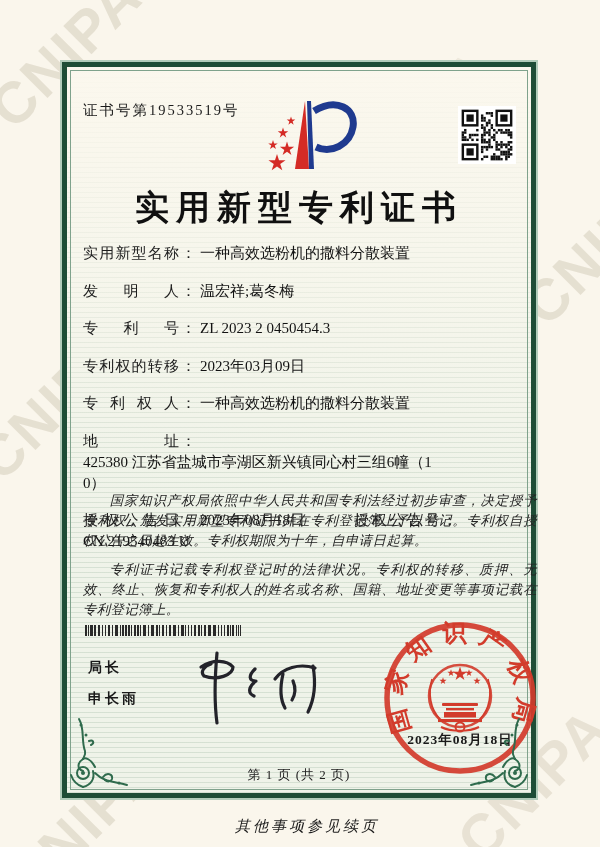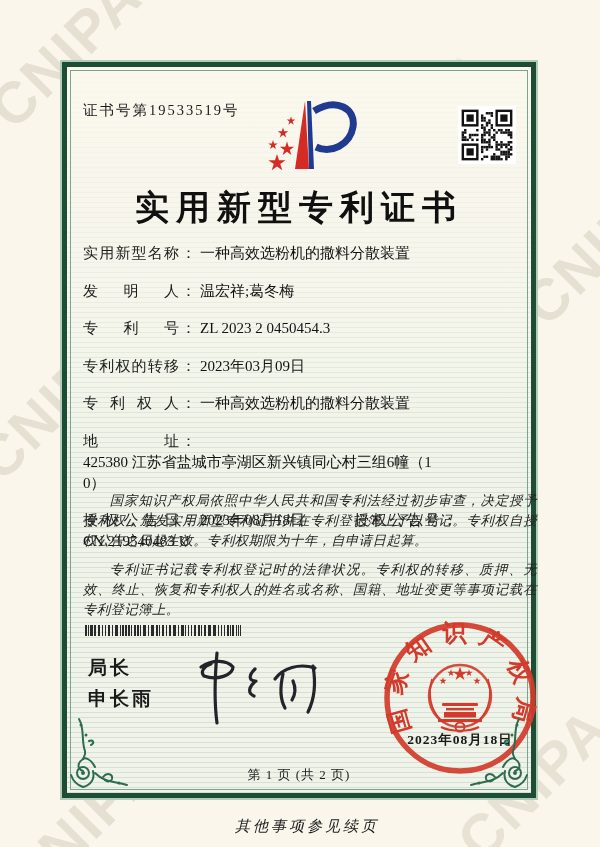--- a/index.html
+++ b/index.html
@@ -63,21 +63,21 @@
   
   .legal { position:absolute; left:16px; top:424px; width:454px; }
   .legal p {
     font-style:italic; font-size:13.4px; line-height:20px;
     text-indent:2em; text-align:justify; letter-spacing:0.4px;
     color:#242424; margin-bottom:9px;
   }
   
   .barcode { position:absolute; left:18px; top:558px; }
   .officer { position:absolute; left:21px; top:585px; font-family:"Liberation Sans","DejaVu Sans",sans-serif; }
-  .officer div { font-size:19px; font-weight:700; letter-spacing:3px; line-height:31px; color:#1a1a1a; }
+  .officer div { font-size:14px; font-weight:700; letter-spacing:3px; line-height:31px; color:#1a1a1a; }
   .signature { position:absolute; left:120px; top:576px; }
   .seal { position:absolute; left:312px; top:550px; }
   .footer-page {
     position:absolute; left:0; bottom:9px; width:100%;
     text-align:center; font-size:13px; color:#222; letter-spacing:1px;
   }
   .orn { position:absolute; bottom:2px; }
   .orn-left { left:2px; }
   .orn-right { right:2px; transform:scaleX(-1); }
   .continuation {

